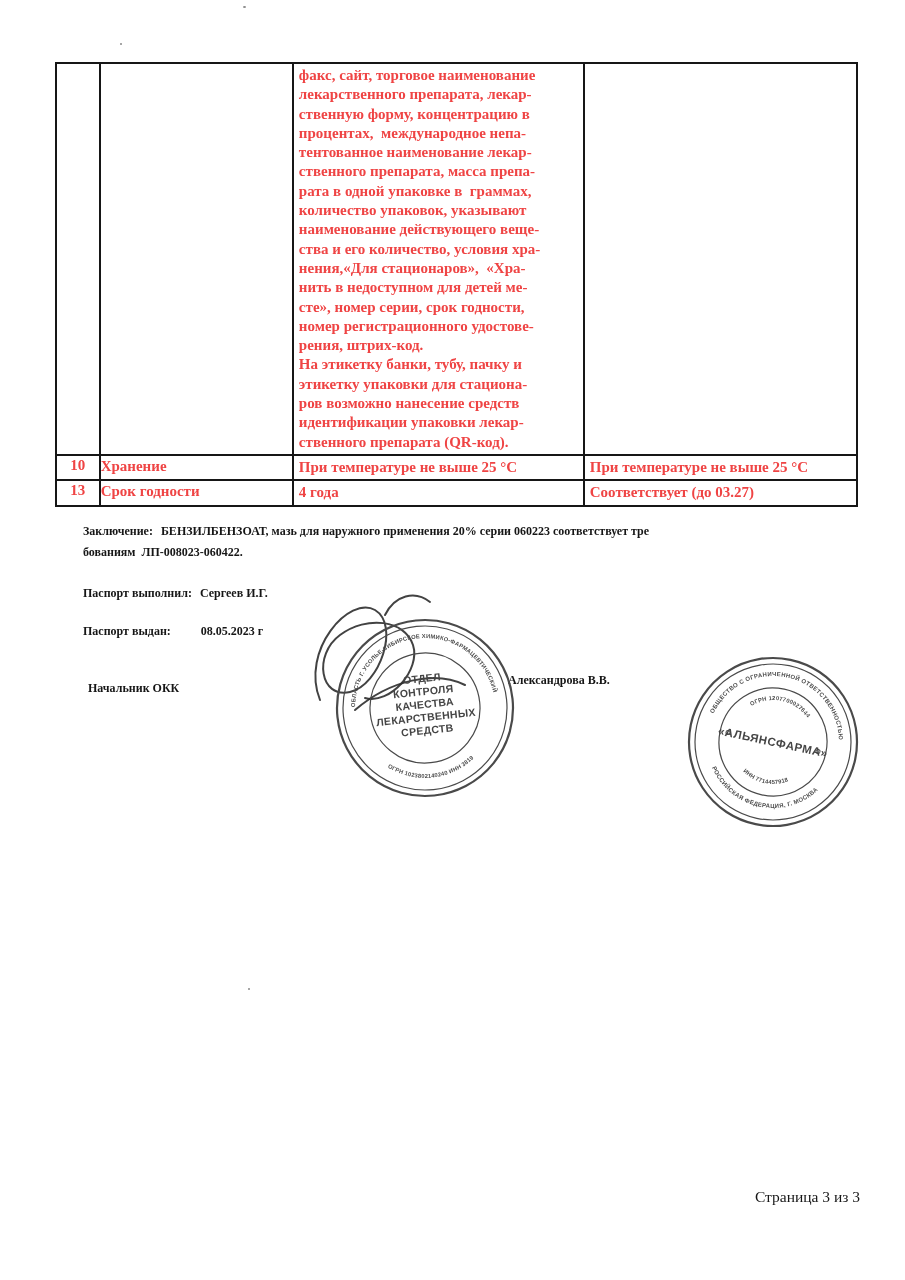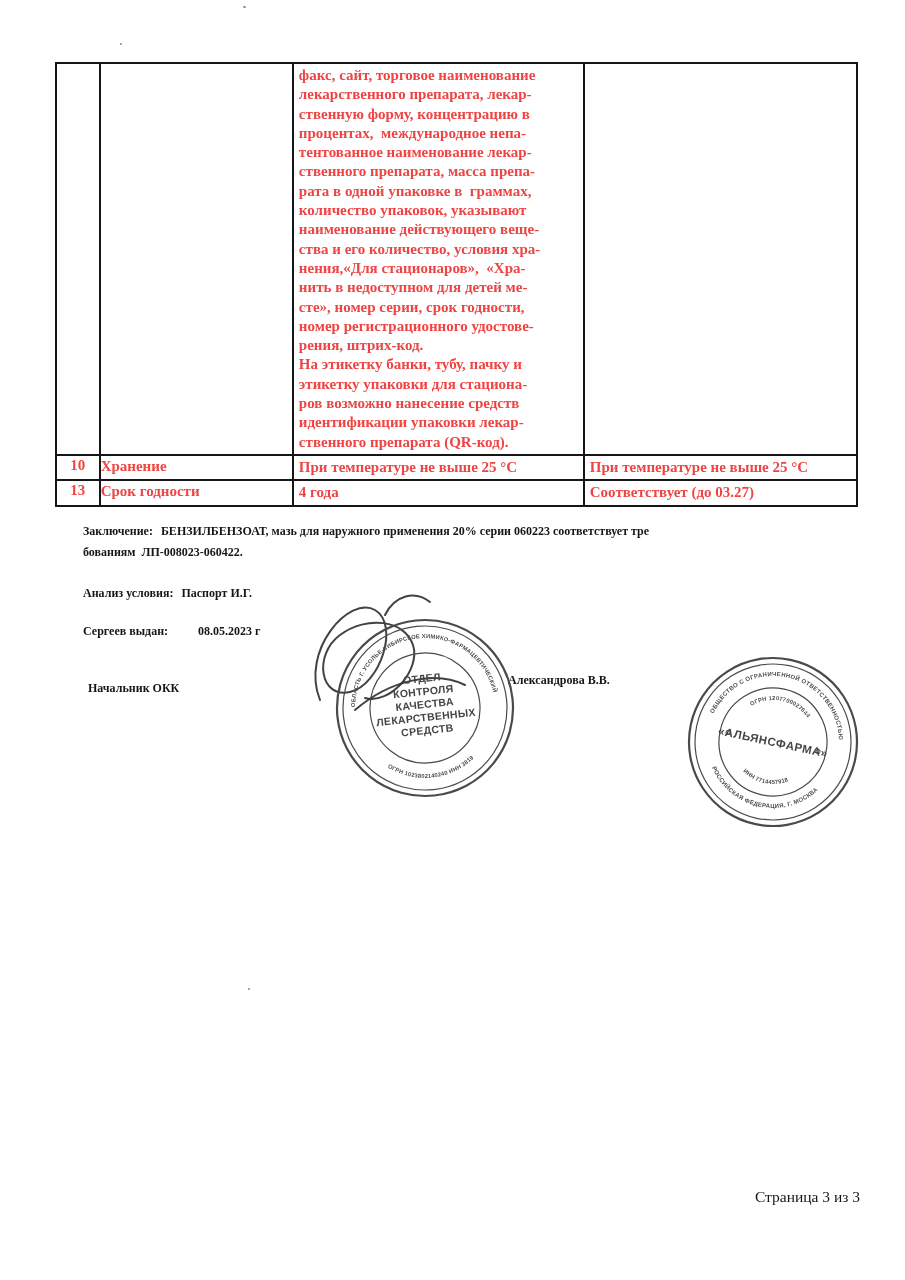--- a/index.html
+++ b/index.html
@@ -107,25 +107,25 @@
     </tr>
   </tbody>
     </table>
 
   <div class="text-block" style="left:83px; top:521px; width:775px;">
     <span class="lbl">Заключение:</span><span class="prewrap">БЕНЗИЛБЕНЗОАТ, мазь для наружного применения 20% серии 060223 соответствует тре
 бованиям  ЛП-008023-060422.</span>
   </div>
 
   <div class="text-block" style="left:83px; top:583px;">
-    <span class="lbl">Анализ условия:</span><span>Паспорт И.Г.</span>
+    <span class="lbl">Паспорт выполнил:</span><span>Сергеев И.Г.</span>
   </div>
 
   <div class="text-block" style="left:83px; top:621px;">
-    <span class="lbl-wide">Сергеев выдан:</span><span>08.05.2023 г</span>
+    <span class="lbl-wide">Паспорт выдан:</span><span>08.05.2023 г</span>
   </div>
 
   <div class="text-block" style="left:88px; top:678px;">Начальник  ОКК</div>
   <div class="text-block" style="left:508px; top:670px;">Александрова В.В.</div>
 
   <svg class="stamp sig" style="left:295px; top:580px;" width="210" height="160" viewBox="0 0 210 160">
     <path d="M25,120 C5,70 55,15 80,30 C105,45 85,105 55,112 C25,119 18,75 45,55 C72,35 110,40 118,65 C126,90 95,125 70,118"></path>
     <path d="M60,130 C95,100 140,90 170,105"></path>
     <path d="M90,35 C100,15 120,10 135,22"></path>
   </svg>

